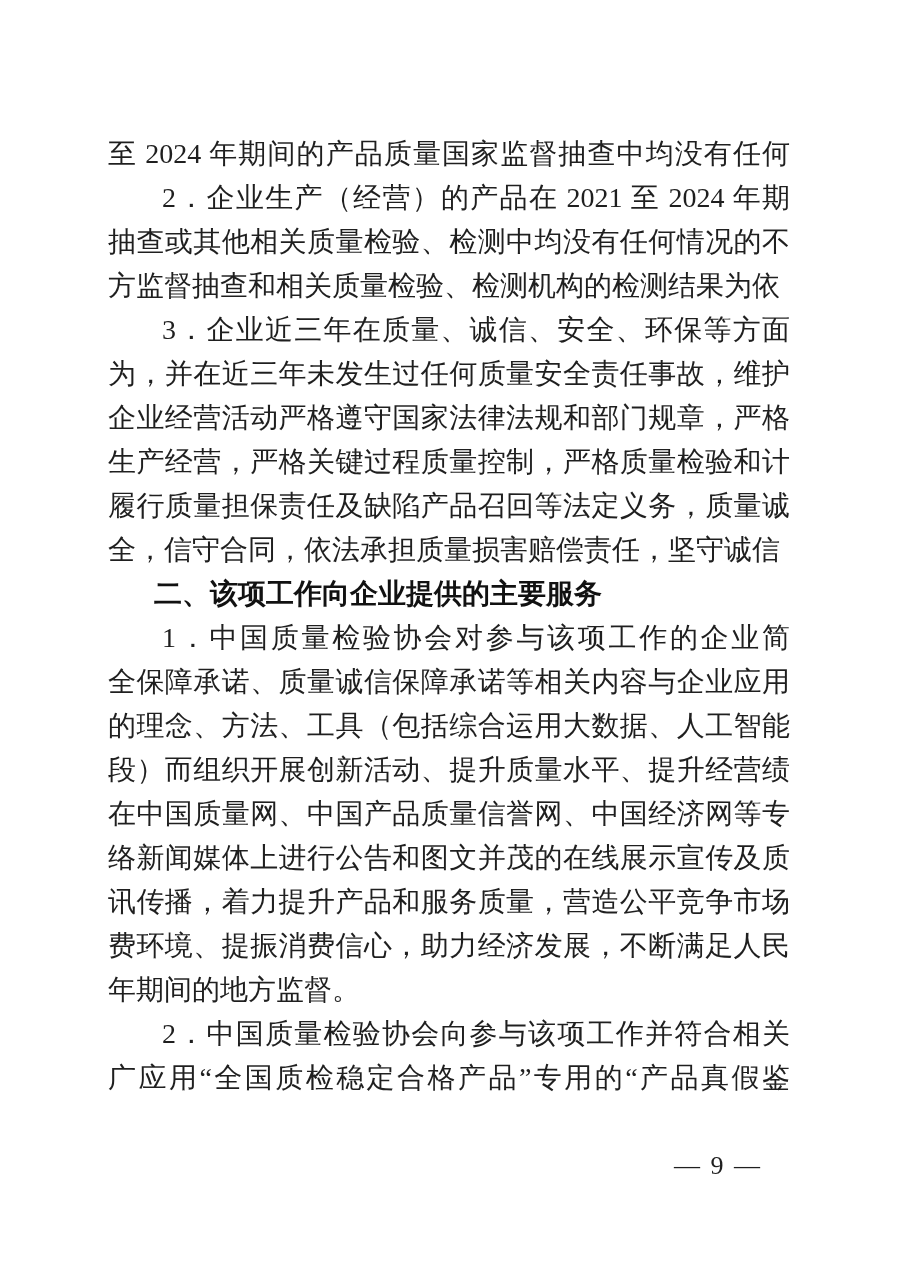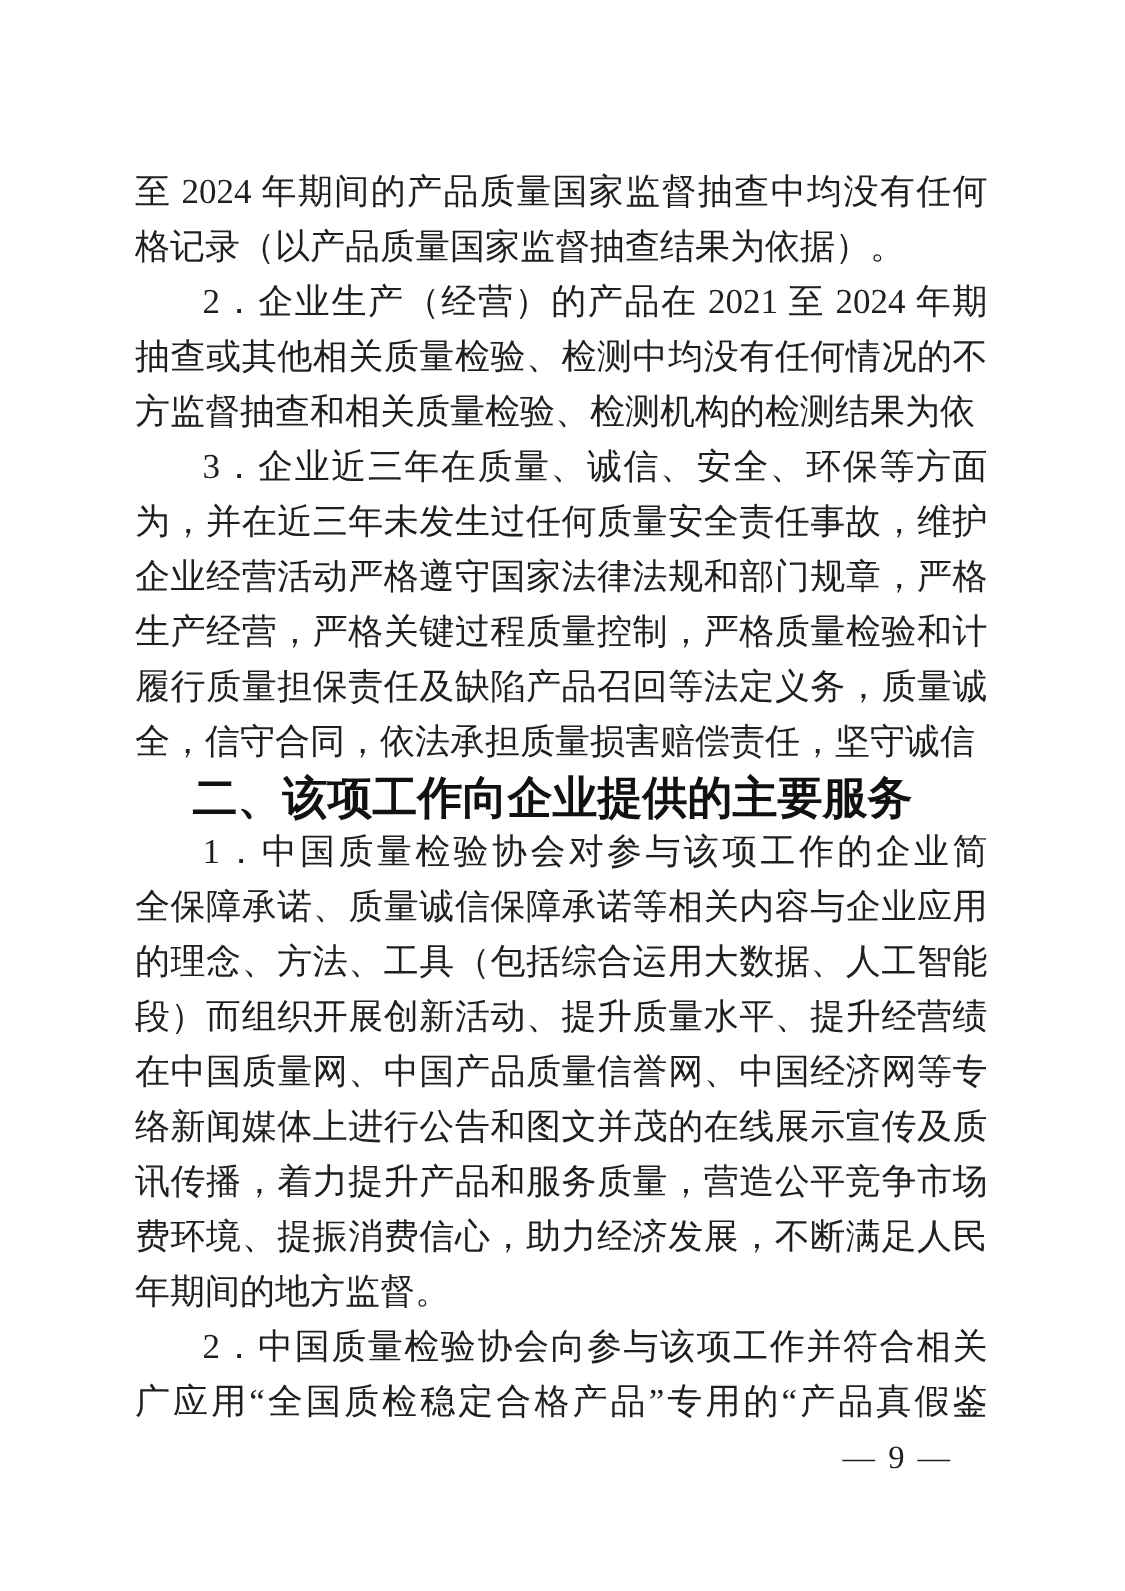--- a/index.html
+++ b/index.html
@@ -25,21 +25,21 @@
     overflow: hidden;
   }
   .fill {
     text-align: justify;
     text-align-last: justify;
   }
   .indent { padding-left: 54px; }
   .heading {
     font-family: "Liberation Sans", sans-serif;
     font-weight: 700;
-    font-size: 36px;
+    font-size: 28px;
     color: #111111;
     padding-left: 46px;
   }
   .page-number {
     position: absolute;
     top: 1148px;
     right: 138px;
     height: 36px;
     line-height: 36px;
     font-size: 26px;
@@ -49,21 +49,20 @@
     white-space: pre;
   }
 </style>
 </head>
 <body>
 
 <div class="page">
   <div class="text-block">
 
     <div class="line fill">至 2024 年期间的产品质量国家监督抽查中均没有任何情况的不合</div>
-    <div class="line">格记录（以产品质量国家监督抽查结果为依据）。</div>
 
     <div class="line fill indent">2．企业生产（经营）的产品在 2021 至 2024 年期间的地方监督</div>
     <div class="line fill">抽查或其他相关质量检验、检测中均没有任何情况的不合格记录（以地</div>
     <div class="line">方监督抽查和相关质量检验、检测机构的检测结果为依据）。</div>
 
     <div class="line fill indent">3．企业近三年在质量、诚信、安全、环保等方面均无违法行</div>
     <div class="line fill">为，并在近三年未发生过任何质量安全责任事故，维护公平竞争，</div>
     <div class="line fill">企业经营活动严格遵守国家法律法规和部门规章，严格按标准组织</div>
     <div class="line fill">生产经营，严格关键过程质量控制，严格质量检验和计量检测，切实</div>
     <div class="line fill">履行质量担保责任及缺陷产品召回等法定义务，质量诚信管理体系健</div>

